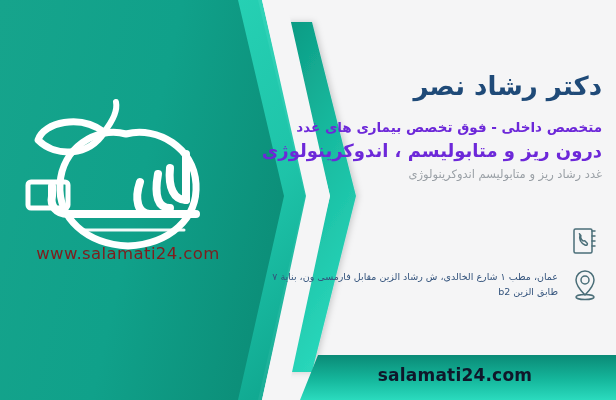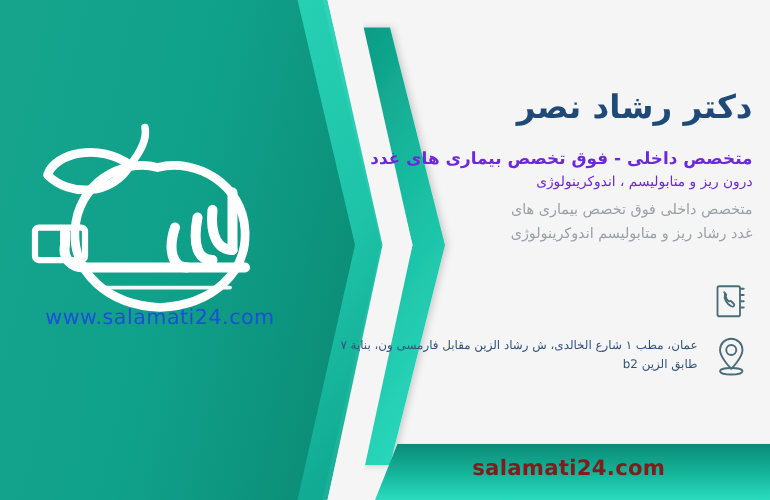--- a/index.html
+++ b/index.html
@@ -31,21 +31,21 @@
     top: 96px;
     width: 240px;
     height: 200px;
   }
   #logo-block svg { display:block; width: 240px; height: 170px; }
   #logo-url {
     position: absolute;
     left: 0; top: 148px;
     width: 240px;
     text-align: center;
-    color: #1d4ed8;
+    color: #7f1d1d;
     font-size: 16.5px;
     letter-spacing: .4px;
     font-family: "DejaVu Sans", "Liberation Sans", sans-serif;
     direction: ltr;
   }
 
   
   #content {
     position: absolute;
     right: 14px;
@@ -64,21 +64,21 @@
     line-height: 1.25;
     letter-spacing: .3px;
   }
 
   .spec-line {
     color: #6d28d9;
     font-size: 13.5px;
     line-height: 1.55;
   }
   #spec-line-1 { margin-top: 14px; font-weight: 600; }
-  #spec-line-2 { font-weight: normal; font-size: 11px; }
+  #spec-line-2 { font-weight: bold; font-size: 18px; }
 
   .spec-sub {
     color: #9aa0a6;
     font-size: 11.5px;
     line-height: 1.6;
   }
   #spec-sub-1 { margin-top: 4px; }
 
   
   #contact-list {
@@ -130,21 +130,21 @@
     width: 616px;
     height: 45px;
   }
   #bottom-bar svg { position:absolute; inset:0; display:block; }
   #bottom-url {
     position: absolute;
     left: 320px;
     top: 10px;
     width: 270px;
     text-align: center;
-    color: #7f1d1d;
+    color: #0f172a;
     font-size: 17px;
     font-weight: bold;
     letter-spacing: .2px;
     direction: ltr;
   }
 </style>
 </head>
 <body>
 
 <div id="card">
@@ -216,21 +216,20 @@
   </div>
 
   <div id="content">
 
     <div id="doctor-name">دکتر رشاد نصر</div>
 
     <div id="spec-line-1" class="spec-line">متخصص داخلی - فوق تخصص بیماری های غدد</div>
 
     <div id="spec-line-2" class="spec-line">درون ریز و متابولیسم ، اندوکرینولوژی</div>
 
-    <div id="spec-sub-1" class="spec-sub">متخصص داخلی فوق تخصص بیماری های</div>
 
     <div id="spec-sub-2" class="spec-sub">غدد رشاد ریز و متابولیسم اندوکرینولوژی</div>
 
     <div id="contact-list">
 
 
       <div class="contact-row" id="phone-row">
         <div class="c-icon">
           <svg width="26" height="28" viewBox="0 0 26 28" fill="none" stroke="#4a6e78" stroke-width="1.5" stroke-linejoin="round" stroke-linecap="round">
             <rect x="2" y="2" width="18" height="24" rx="1.5"></rect>

